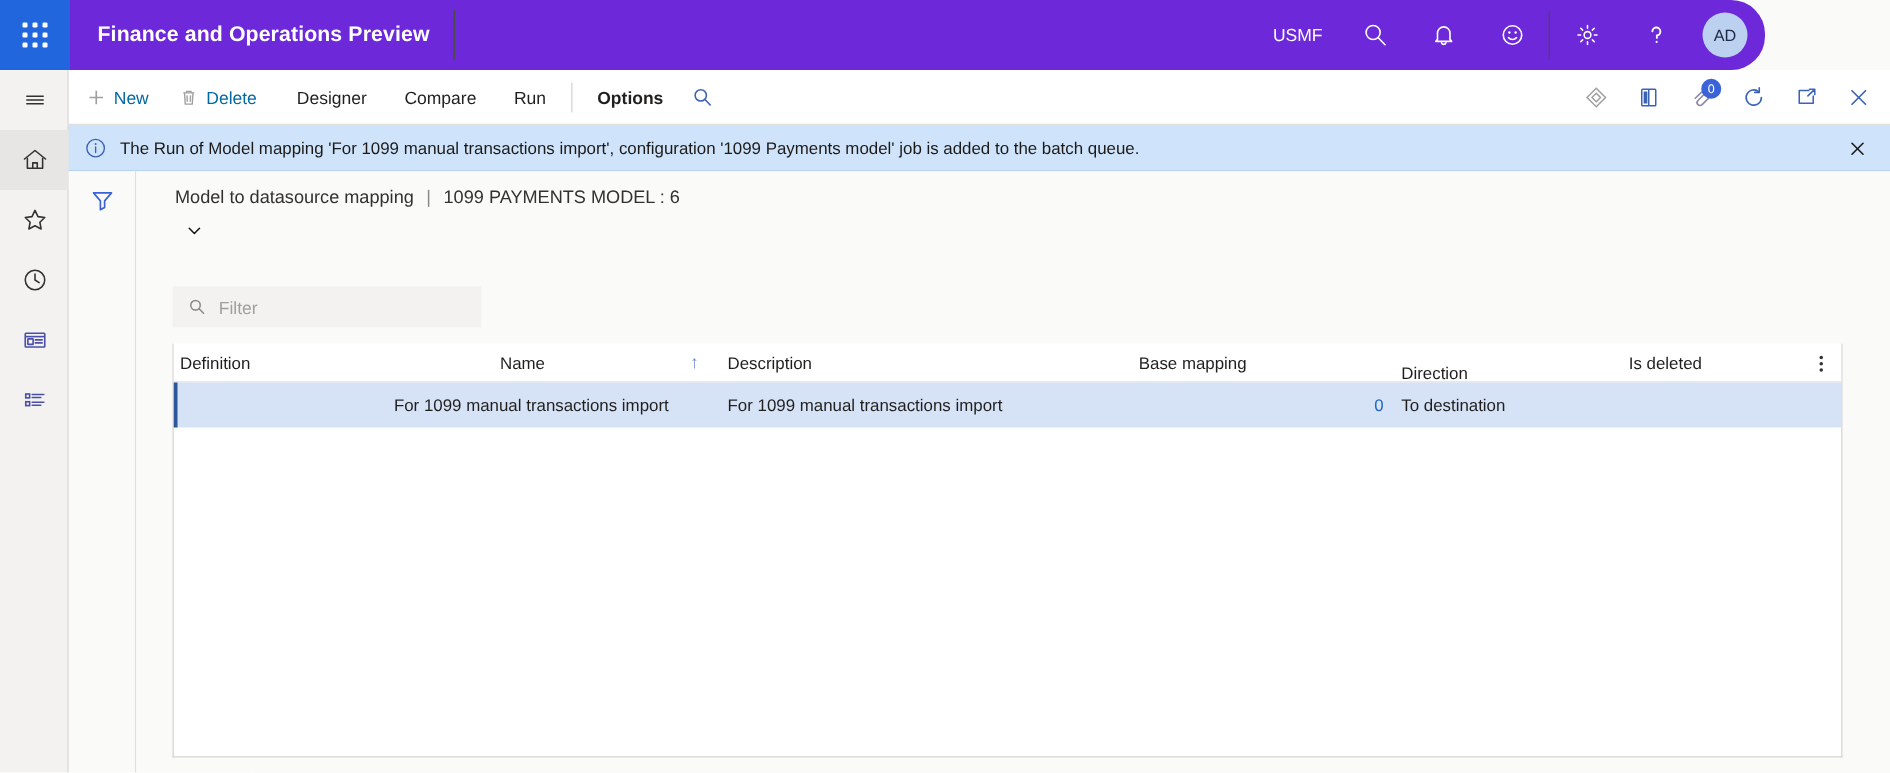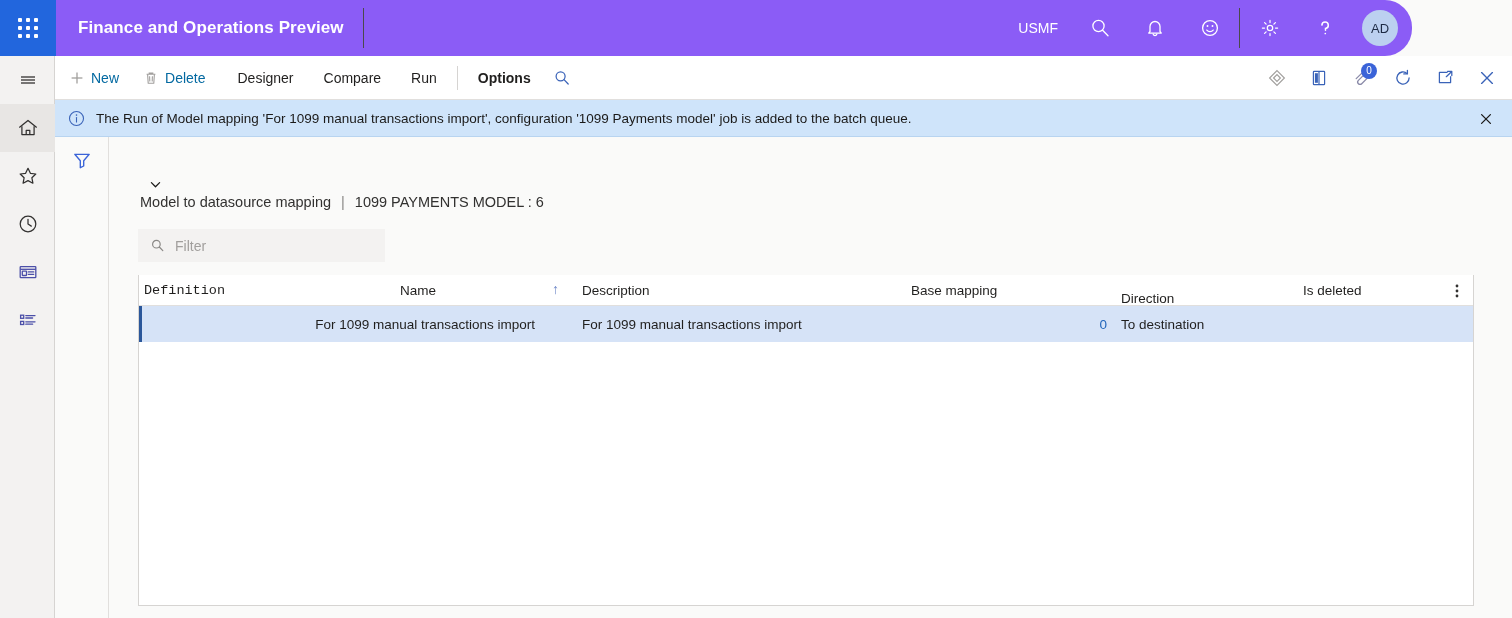--- a/index.html
+++ b/index.html
@@ -15,21 +15,21 @@
     position: relative;
     width: 1512px;
     height: 618px;
     background: #fafaf9;
   }
 
   
   .topbar {
     position: absolute; left: 0; top: 0;
     width: 1412px; height: 56px;
-    background: #8b5cf6;
+    background: #6d28d9;
     display: flex; align-items: center; border-radius: 27px;
   }
   .waffle {
     width: 56px; height: 56px;
     background: #2266dd;
     display: flex; align-items: center; justify-content: center;
     cursor: pointer;
   }
   .waffle-grid {
     display: grid;
@@ -170,21 +170,21 @@
   .content {
     position: absolute; left: 109px; top: 137px;
     width: 1403px; height: 481px;
     background: #fafaf9;
   }
   .breadcrumb {
     position: absolute; left: 31px; top: 13px;
     font-size: 14.5px;
     color: #323130;
     white-space: nowrap;
-    display: flex; align-items: center; margin-top: 44px;
+    display: flex; align-items: center;
   }
   .bc-sep { color: #8a8886; margin: 0 10px; }
   .bc-part { cursor: pointer; }
   .pagetitle {
     position: absolute; left: 31px; top: 40px;
     font-size: 25px;
     font-weight: bold;
     color: #1b1a19;
     display: flex; align-items: center;
     cursor: pointer;
@@ -521,21 +521,21 @@
       <svg width="15" height="15" viewBox="0 0 15 15" fill="none" stroke="#8a8886" stroke-width="1.2">
         <circle cx="6.4" cy="6.2" r="3.8"></circle>
           <line x1="9.3" y1="9" x2="12.8" y2="12.6" stroke-linecap="round"></line>
       </svg>
     </span>
     <span class="fb-ph">Filter</span>
   </div>
 
   <div class="grid">
     <div class="grid-head">
-      <div class="gh" style="left:5px; width:130px;font-family:Liberation Mono, monospace;">
+      <div class="gh" style="left:5px; width:130px;">
         <span>Definition</span>
       </div>
 
       <div class="gh" style="left:139px; width:280px;justify-content:center;">
         <span>Name</span>
       </div>
       <span class="sortarrow" style="left:413px;">↑</span>
 
       <div class="gh" style="left:443px; width:320px;">
         <span>Description</span>

